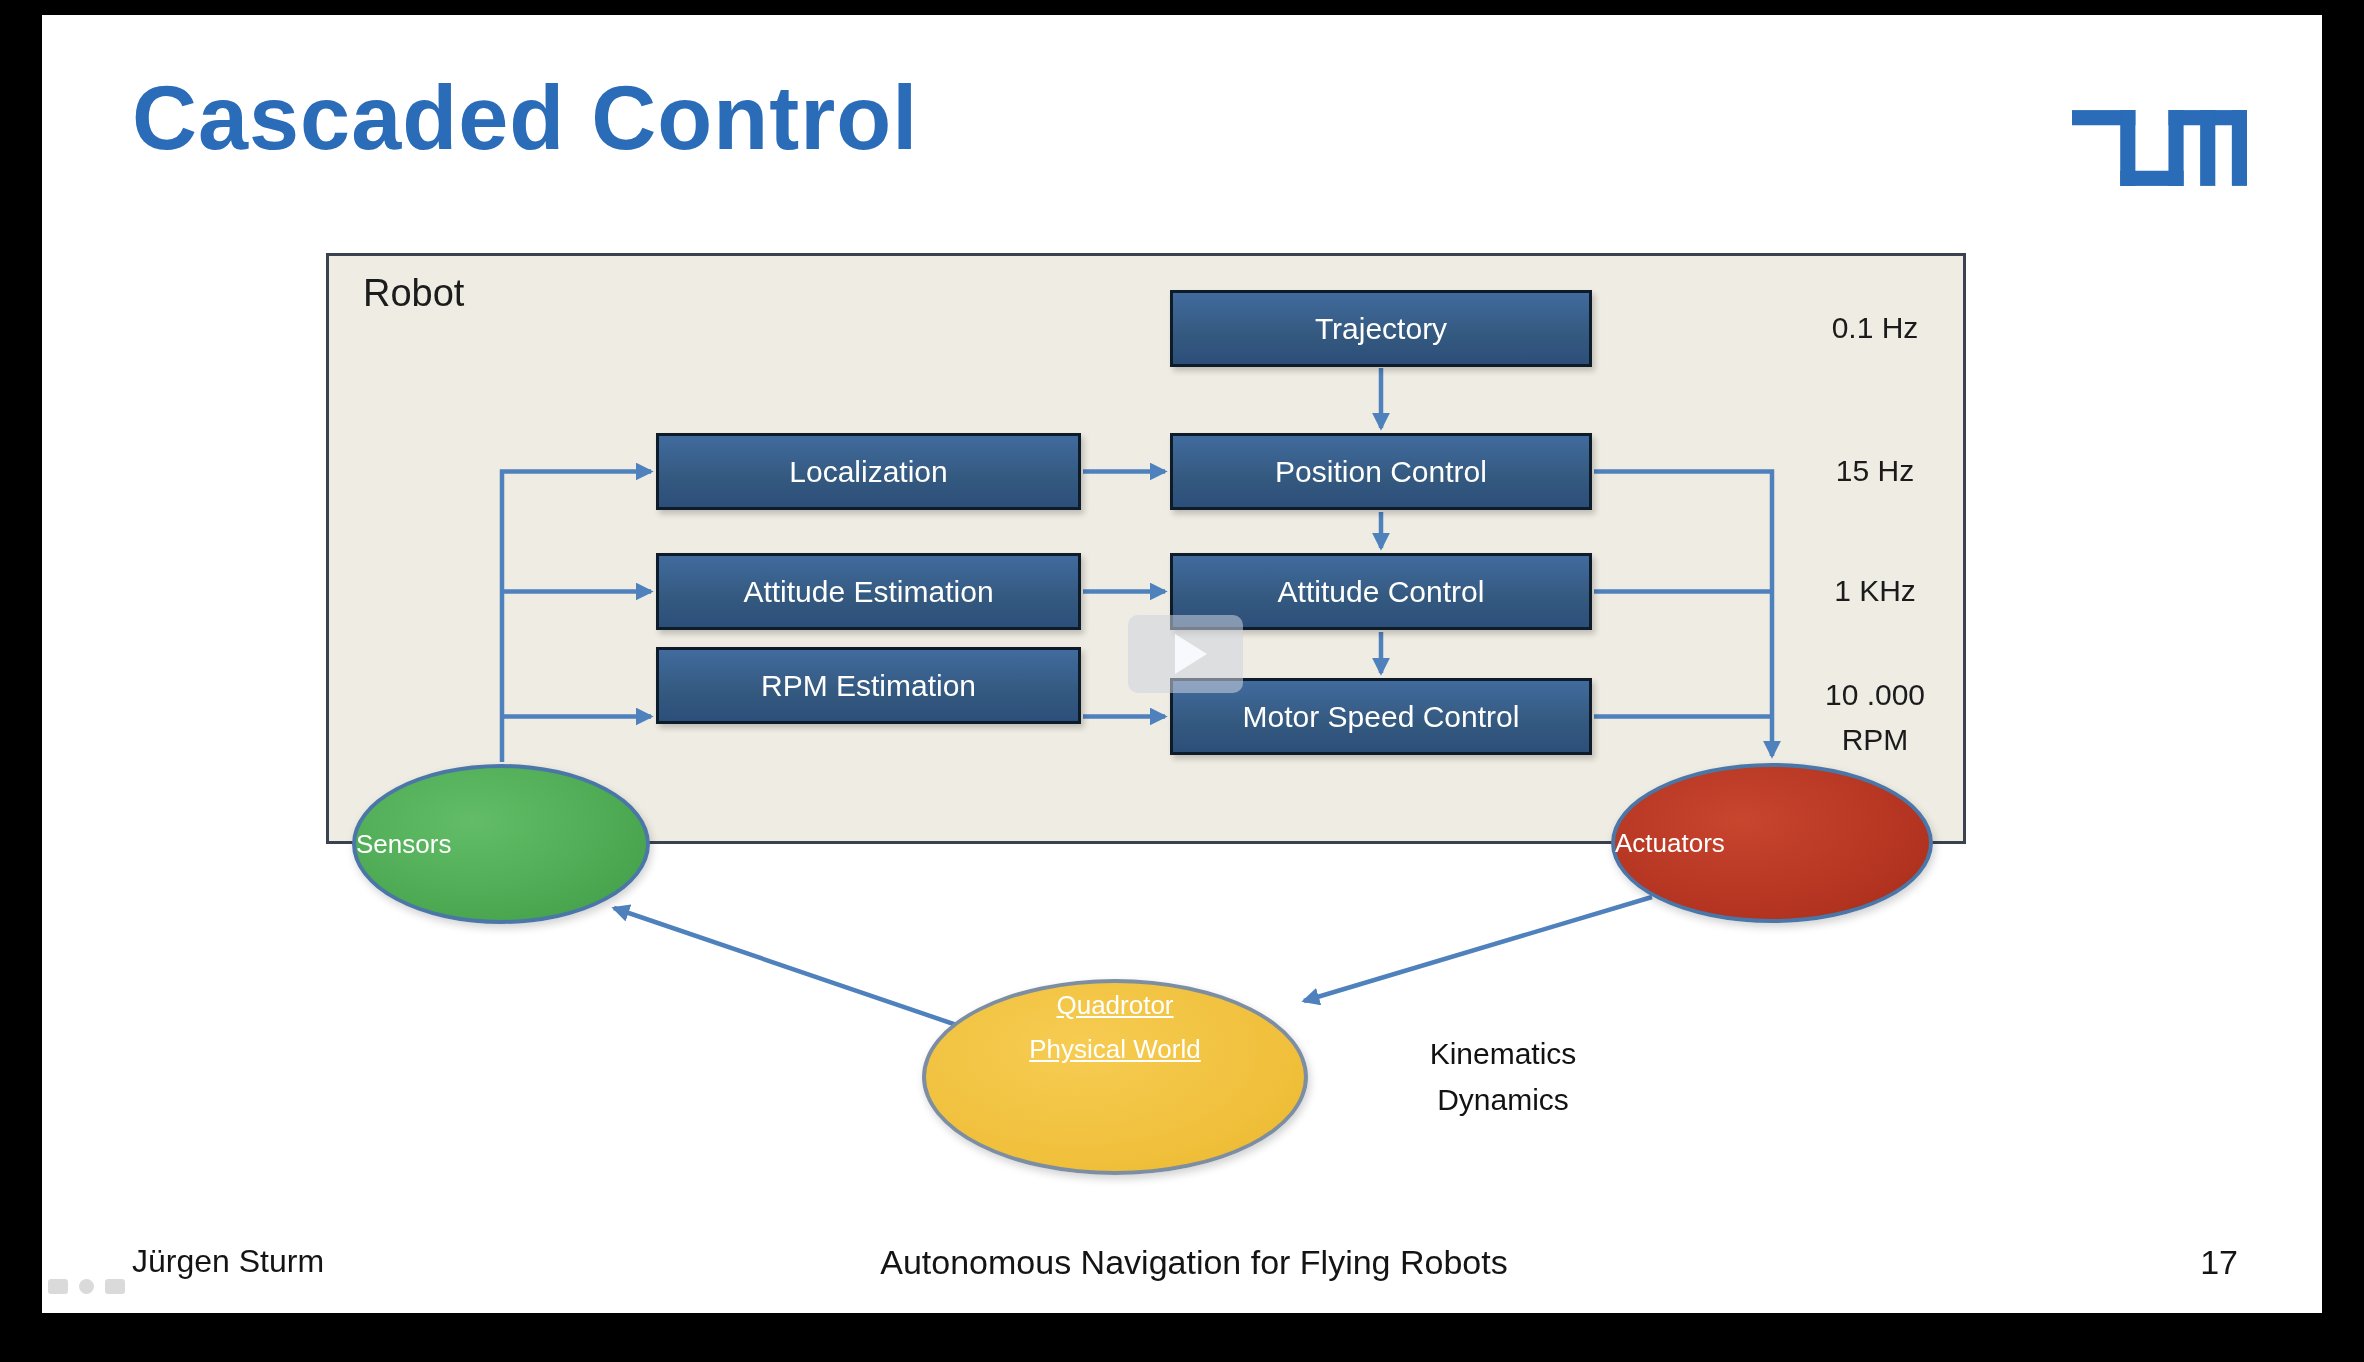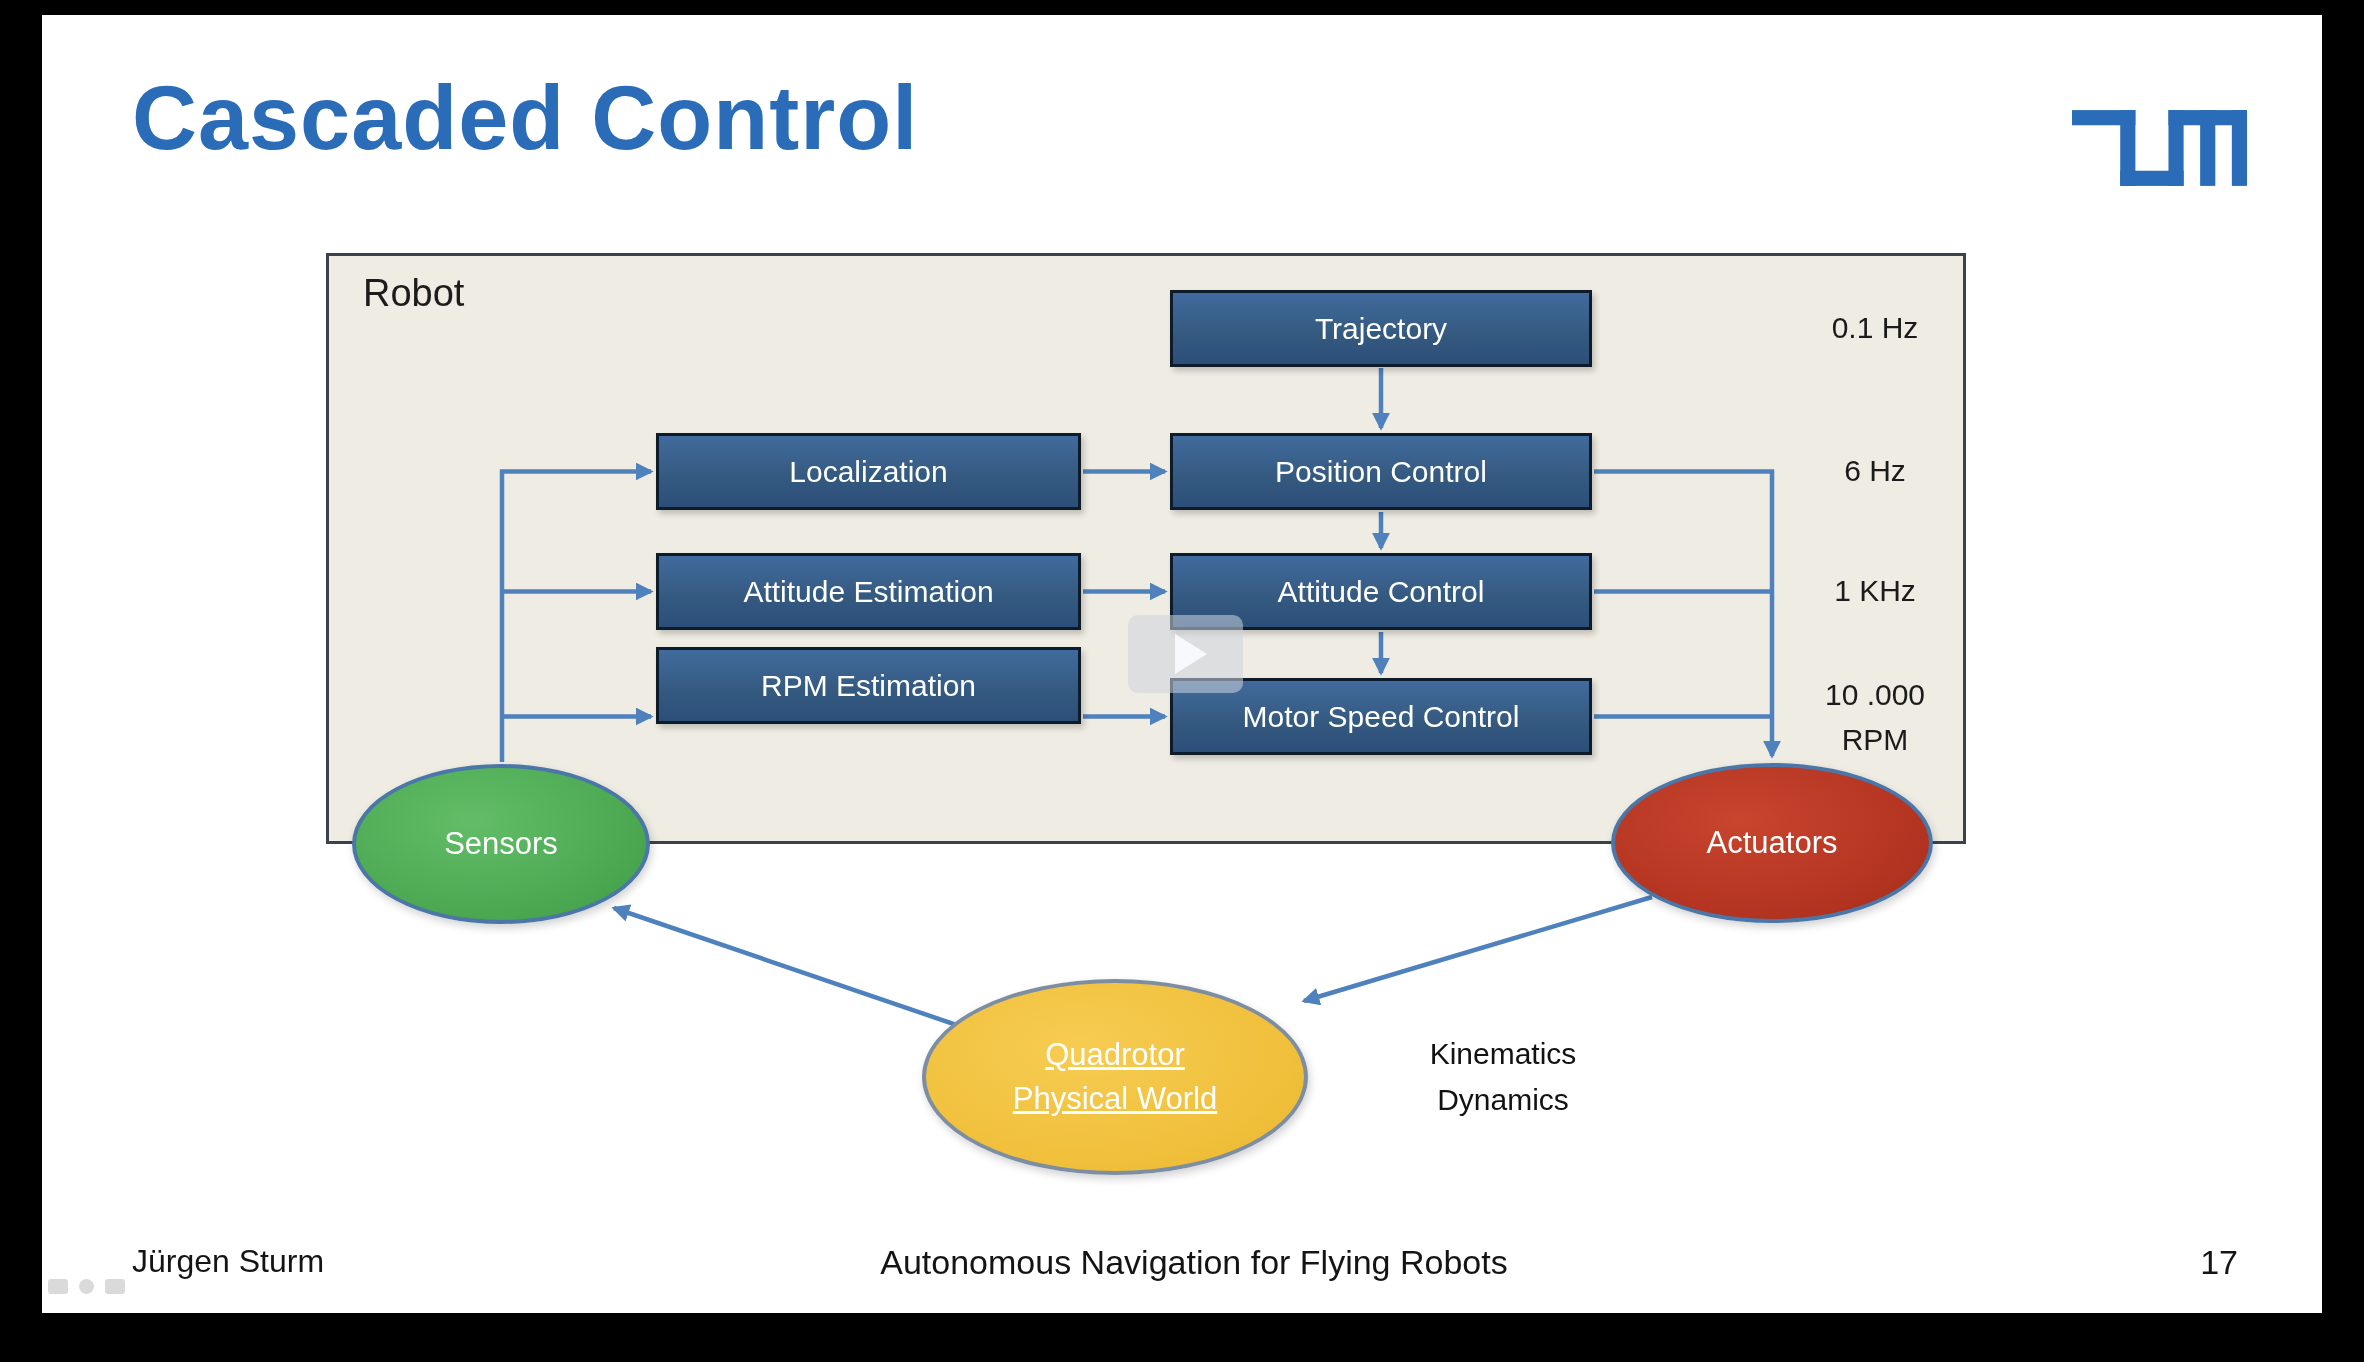--- a/index.html
+++ b/index.html
@@ -21,22 +21,22 @@
   .bx{position:absolute;height:77px;z-index:5;display:flex;align-items:center;justify-content:center;
       background:linear-gradient(180deg,#416b9e 0%,#34597f 60%,#2c4f7a 100%);
       border:3px solid #0e1b29;color:#fff;font-size:30px;
       box-shadow:3px 4px 6px rgba(0,0,0,0.20);}
   .col-left{left:614px;width:425px;}
   .col-right{left:1128px;width:422px;}
 
   .rate{position:absolute;left:1703px;width:260px;text-align:center;font-size:30px;color:#1b1b1b;z-index:5;}
   .rate-2l span{display:block;line-height:45px;}
 
-  .ell{position:absolute;border-radius:50%;display:flex;align-items:center;justify-content:center;
-       color:#fff;font-size:31px;z-index:6;border:4px solid #4a76a8;
+  .ell{position:absolute;border-radius:50%;display:flex;align-items:center;
+       color:#fff;font-size:26px;z-index:6;border:4px solid #4a76a8;
        box-shadow:2px 4px 8px rgba(0,0,0,0.18);}
   .ell-sensors{left:310px;top:749px;width:298px;height:160px;
        background:radial-gradient(ellipse at 40% 35%,#63bd68 0%,#4aa750 70%,#3f9846 100%);}
   .ell-actuators{left:1569px;top:748px;width:322px;height:160px;
        background:radial-gradient(ellipse at 40% 35%,#c8452e 0%,#b23320 70%,#a02c1b 100%);}
   .ell-quad{left:880px;top:964px;width:386px;height:196px;flex-direction:column;line-height:44px;
        border-color:#7d8ea3;
        background:radial-gradient(ellipse at 40% 35%,#f6cc52 0%,#f0bf3a 70%,#e8b42e 100%);text-decoration:underline;}
   .ell span{display:block;text-align:center;}
 
@@ -124,21 +124,21 @@
     <span>Position Control</span>
   </div>
   <div class="bx col-right" style="top:538px;">
     <span>Attitude Control</span>
   </div>
   <div class="bx col-right" style="top:663px;">
     <span>Motor Speed Control</span>
   </div>
 
   <div class="rate" style="top:296px;">0.1 Hz</div>
-  <div class="rate" style="top:439px;">6 Hz</div>
+  <div class="rate" style="top:439px;">15 Hz</div>
   <div class="rate" style="top:559px;">1 KHz</div>
   <div class="rate rate-2l" style="top:657px;">
     <span>10 .000</span>
     <span>RPM</span>
   </div>
 
   <div class="ell ell-sensors">
     <span>Sensors</span>
   </div>
   <div class="ell ell-actuators">

